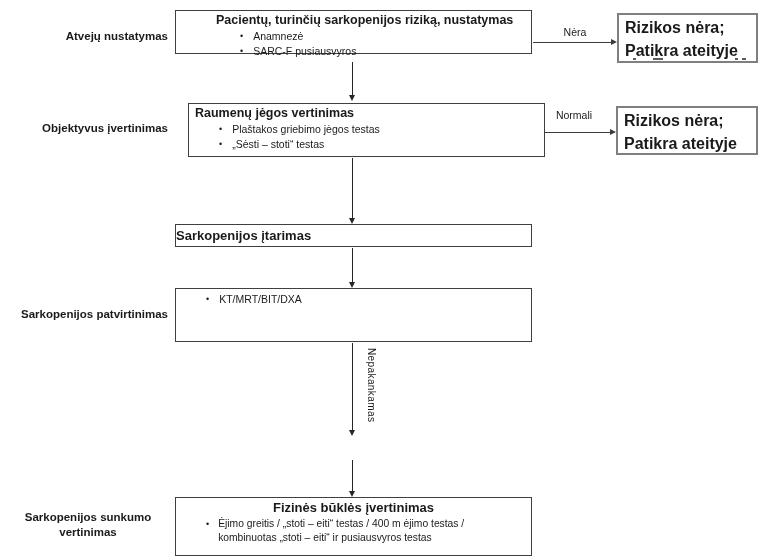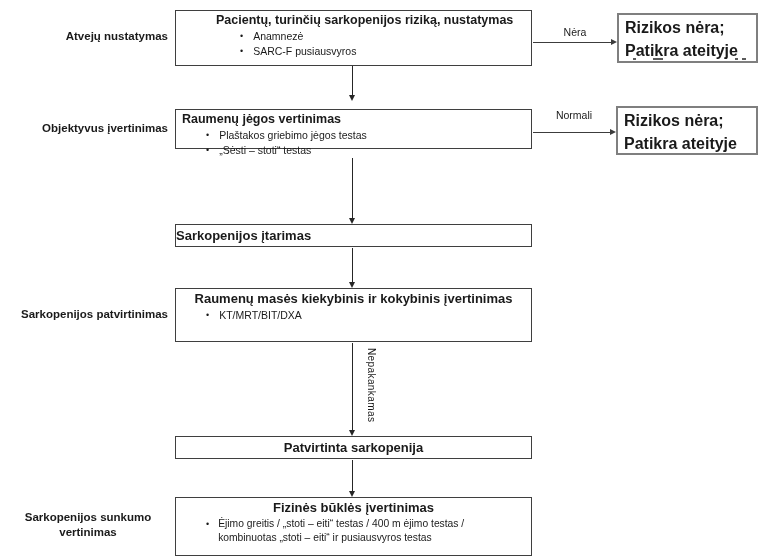--- a/index.html
+++ b/index.html
@@ -5,22 +5,22 @@
   html,body{margin:0;padding:0;background:#ffffff;}
   .canvas{
     position:relative;width:768px;height:560px;background:#ffffff;
     font-family:"Liberation Sans",sans-serif;color:#1a1a1a;overflow:hidden;
   }
   
   .mbox{
     position:absolute;left:175px;width:357px;box-sizing:border-box;
     border:1px solid #3f3f3f;background:#ffffff;padding:2px 6px;
   }
-  .b1{top:10px;height:56px;padding-left:40px;}
-  .b2{top:109px;height:40px;}
+  .b1{top:10px;height:44px;padding-left:40px;}
+  .b2{top:103px;height:54px;margin-left:13px;}
   .b3{top:224px;height:23px;display:flex;align-items:center;justify-content:flex-start;padding:0;}
   .b4{top:288px;height:54px;}
   .b5{top:436px;height:23px;display:flex;align-items:center;justify-content:center;padding:0;}
   .b6{top:497px;height:59px;}
   .btitle{font-weight:bold;font-size:12.5px;line-height:1.2;}
   .b3 .btitle,.b5 .btitle{font-size:13px;line-height:1;}
   .b4 .btitle,.b6 .btitle{text-align:center;font-size:13px;}
   .bullet{display:flex;margin-left:24px;font-size:10.5px;line-height:1.38;gap:10px;margin-top:1px;}
   .b6 .bullet{font-size:10.3px;gap:9px;margin-right:4px;}
   .dot{font-size:9px;line-height:1.6;}
@@ -110,30 +110,26 @@
       <span class="dot">•</span>
       <span>„Sėsti – stoti“ testas</span>
     </div>
   </div>
 
   <div class="mbox b3">
     <div class="btitle">Sarkopenijos įtarimas</div>
   </div>
 
   <div class="mbox b4">
-    <div class="btitle">Raumenų masės kiekybinis ir kokybinis įvertinimas</div>
     <div class="bullet">
       <span class="dot">•</span>
       <span>KT/MRT/BIT/DXA</span>
     </div>
   </div>
 
-  <div class="mbox b5">
-    <div class="btitle">Patvirtinta sarkopenija</div>
-  </div>
 
   <div class="mbox b6">
     <div class="btitle">Fizinės būklės įvertinimas</div>
     <div class="bullet">
       <span class="dot">•</span>
       <span>Ėjimo greitis / „stoti – eiti“ testas / 400 m ėjimo testas / kombinuotas „stoti – eiti“ ir pusiausvyros testas</span>
     </div>
   </div>
 
   <div class="sbox r1">

